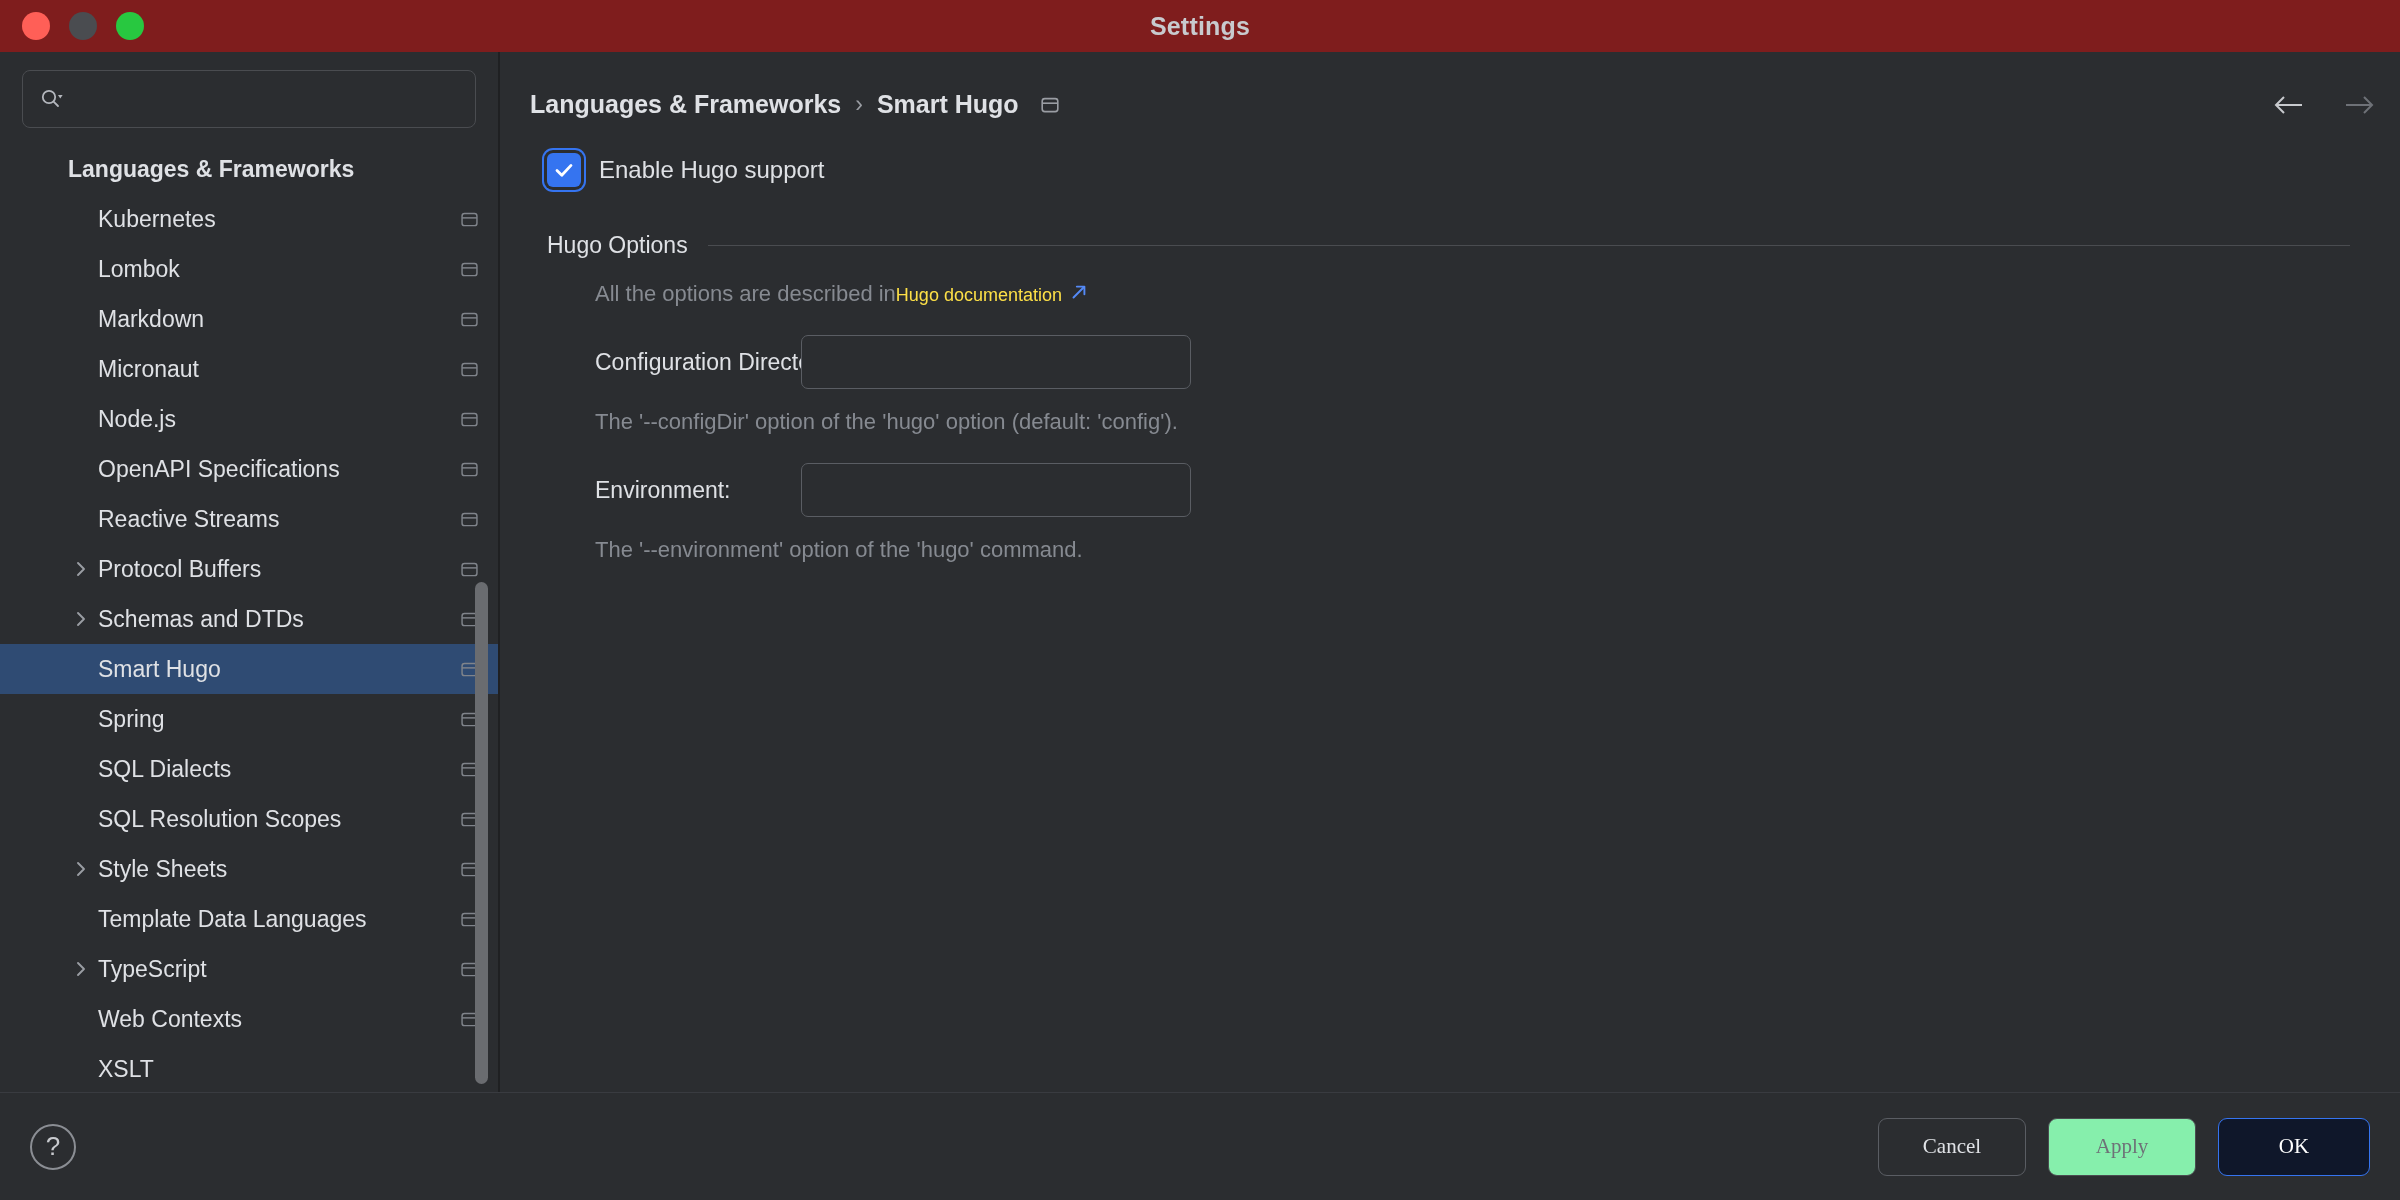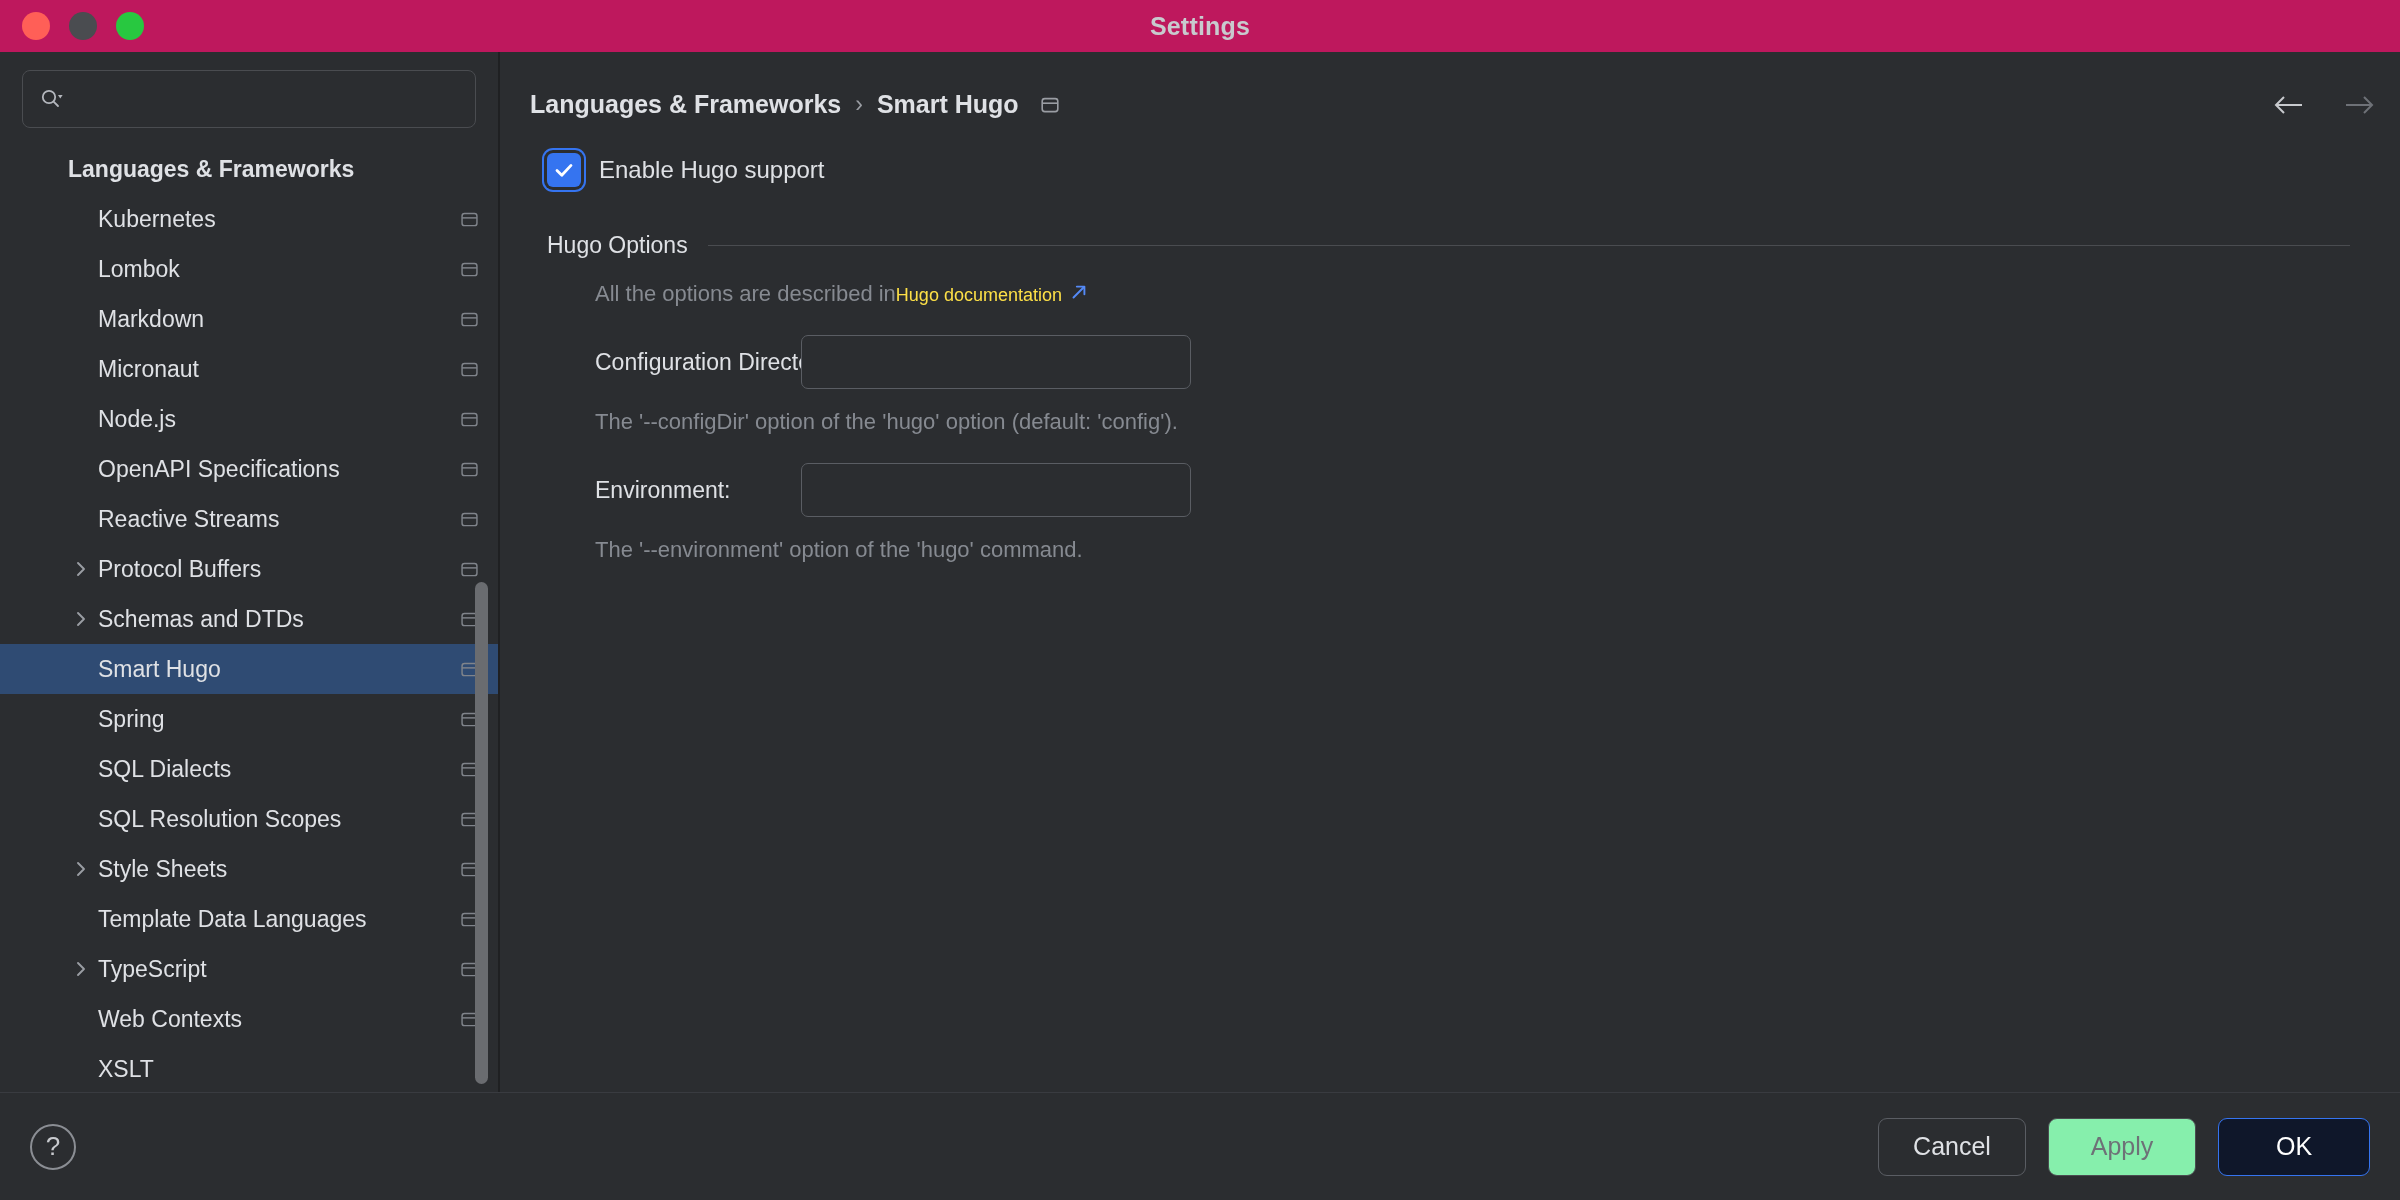--- a/index.html
+++ b/index.html
@@ -19,21 +19,21 @@
     background: #2b2d30;
     display: flex;
     flex-direction: column;
   }
 
   
   .titlebar {
     position: relative;
     height: 52px;
     flex: 0 0 52px;
-    background: #be185d;
+    background: #7f1d1d;
     display: flex;
     align-items: center;
   }
   .traffic {
     display: flex;
     gap: 19px;
     padding-left: 22px;
     align-items: center;
   }
   .light {
@@ -298,22 +298,22 @@
   .footer-btns {
     margin-left: auto;
     display: flex;
     gap: 22px;
     align-items: center;
   }
   .btn {
     height: 58px;
     min-width: 148px;
     border-radius: 9px;
-    font-size: 25px;
-    font-family: Liberation Sans, sans-serif;
+    font-size: 21px;
+    font-family: Liberation Serif, serif;
     cursor: pointer;
     padding: 0 16px;
   }
   .btn.secondary {
     background: #2b2d30;
     border: 1.5px solid #5a5d63;
     color: #dfe1e5;
   }
   .btn.disabled {
     background: #86efac;

